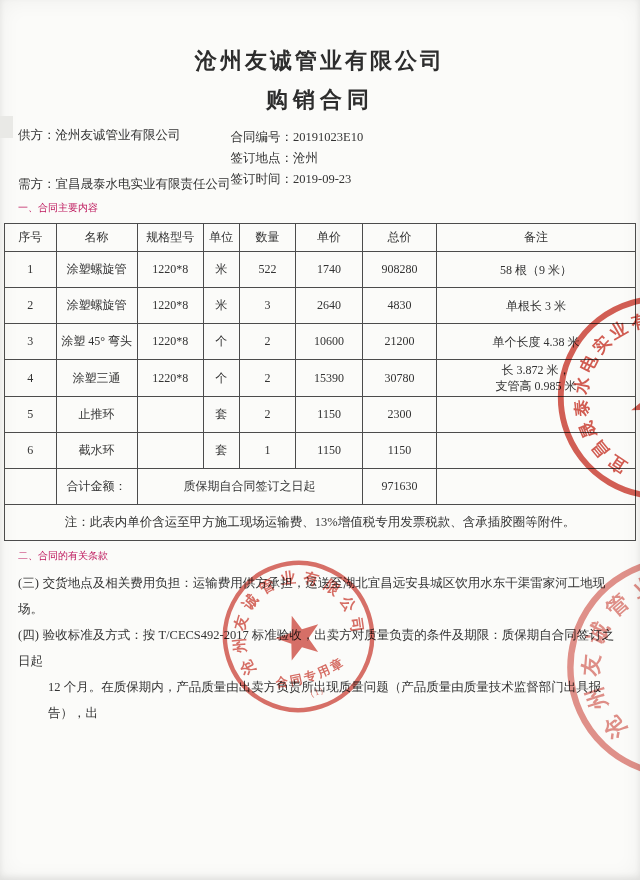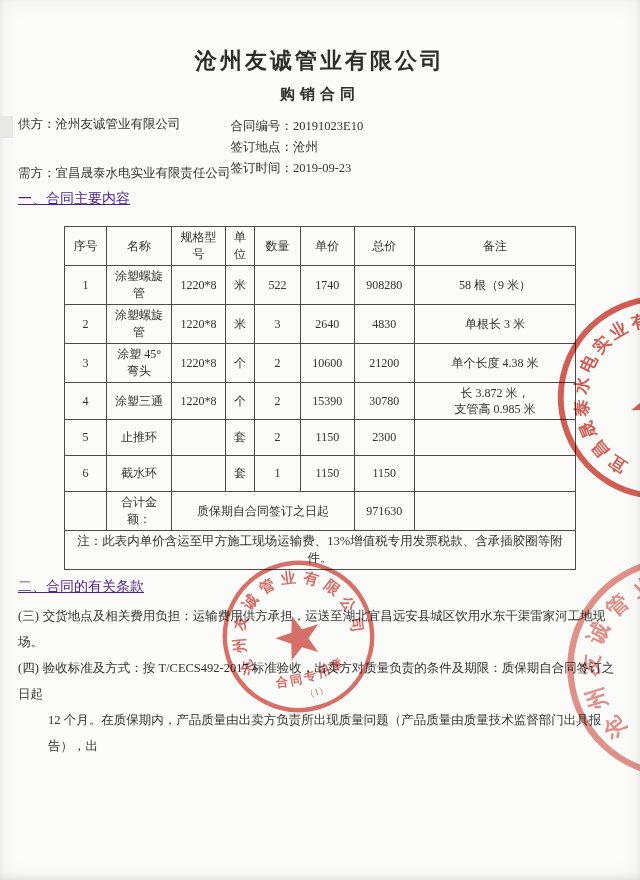--- a/index.html
+++ b/index.html
@@ -3,27 +3,27 @@
 <meta charset="utf-8">
 <style>
   html,body{margin:0;padding:0;background:#ffffff;}
   .page{
     position:relative;width:640px;height:880px;background:#fbfbf9;overflow:hidden;
     font-family:"Liberation Serif","DejaVu Serif",serif;color:#333;
     box-shadow:inset 0 0 22px rgba(0,0,0,0.055), inset 0 -3px 6px rgba(0,0,0,0.08);
   }
   .scan-mark{position:absolute;left:0;top:116px;width:13px;height:22px;background:#e9e9e6;}
   .company-title{margin:0;padding-top:46px;text-align:center;font-size:22px;font-weight:600;letter-spacing:3px;color:#2d2d2d;}
-  .doc-title{margin:9px 0 0;text-align:center;font-size:15px;font-weight:600;letter-spacing:5px;color:#2d2d2d;}
+  .doc-title{margin:9px 0 0;text-align:center;font-size:22px;font-weight:600;letter-spacing:5px;color:#2d2d2d;}
   .info-row{display:flex;justify-content:flex-start;padding:12px 24px 0 18px;font-size:12.5px;}
   .info-left .party-line{white-space:nowrap;}
   .info-left .gap{height:32px;}
   .info-right div{line-height:21px;white-space:nowrap;}
-  .section-title{padding:8px 18px 0;font-size:14px;color:#4c1d95;text-decoration:underline;}
-  table.items{width:512px;margin:18px auto 0;border-collapse:collapse;table-layout:fixed;font-size:12px;}
+  .section-title{padding:8px 18px 0;font-size:10px;color:#be185d;}
+  table.items{width:632px;margin:8px auto 0;border-collapse:collapse;table-layout:fixed;font-size:12px;}
   table.items td,table.items th{border:1px solid #4c4c4c;text-align:center;vertical-align:middle;padding:2px 3px;font-weight:normal;color:#333;}
   table.items thead th{height:23px;}
   table.items tbody td{height:31px;}
   td.c-remark{white-space:pre-line;line-height:16px;}
   tr.total-row td{height:31px;}
   td.note-cell{text-align:left;height:34px;padding:4px 8px;font-size:12.5px;line-height:17px;}
   .attachment-line{padding:13px 18px 0;font-size:12.5px;}
   .clauses{padding:7px 18px 0;font-size:12.5px;}
   .clause-line{line-height:26px;min-height:26px;}
   .clause.indent .clause-line.cont{padding-left:30px;}

